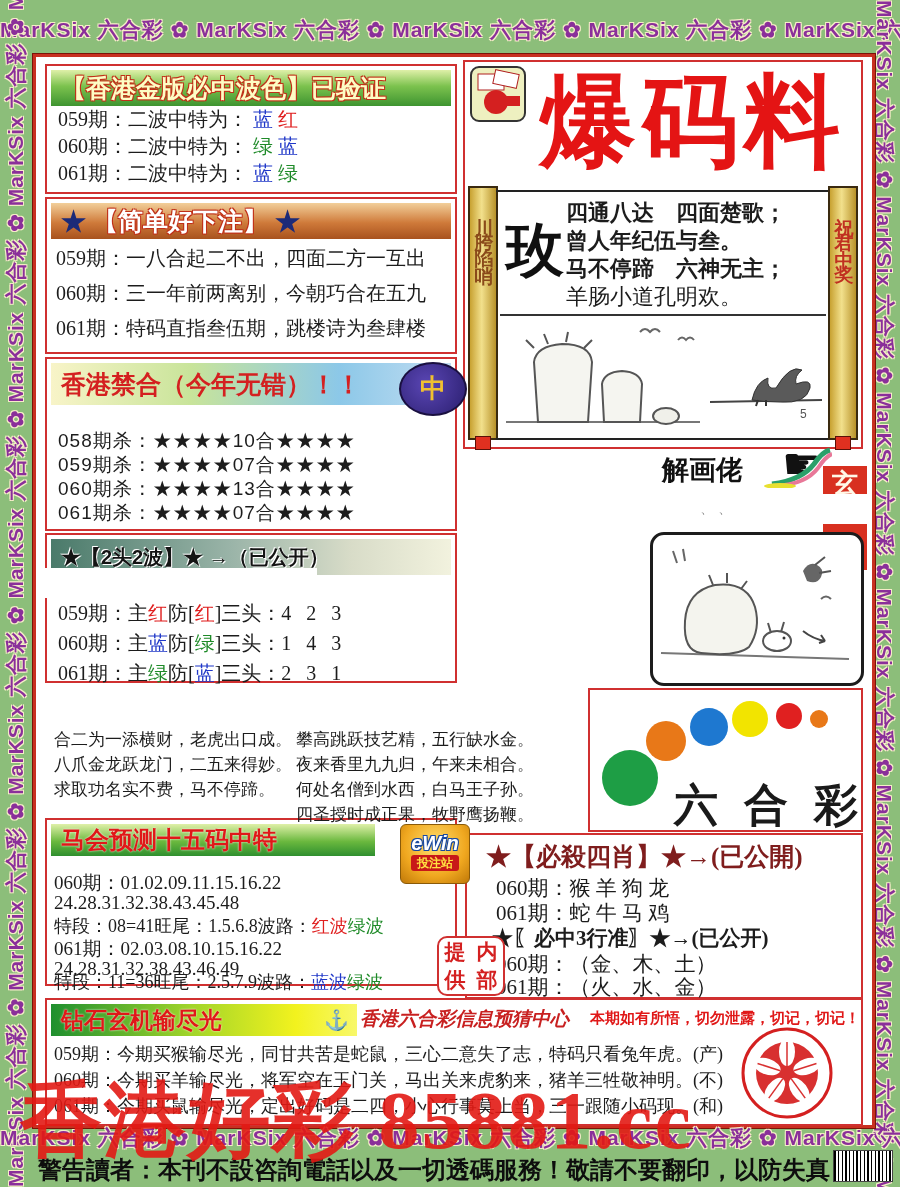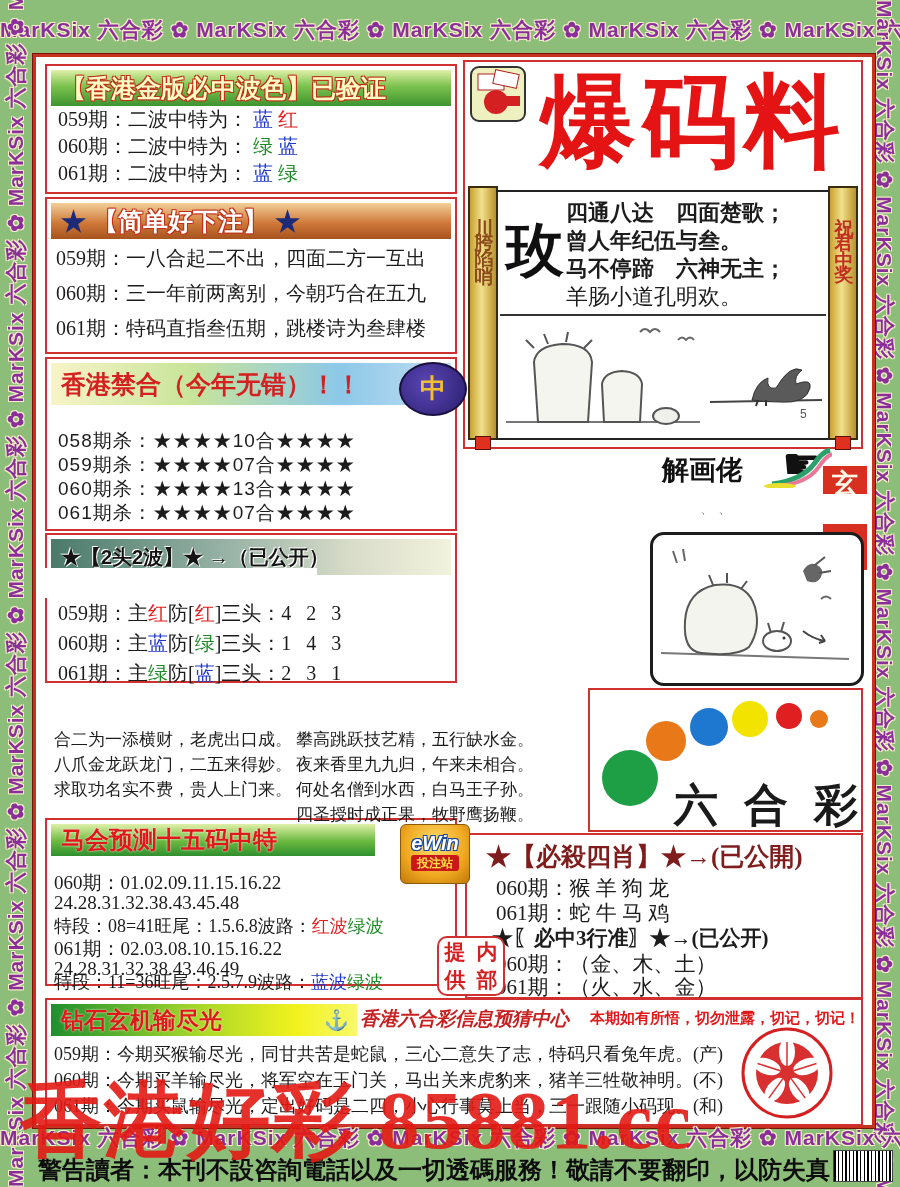--- a/index.html
+++ b/index.html
@@ -118,21 +118,21 @@
   </div>
   <div class="row serif" style="left:58px;top:630px;font-size:20px;">
     <span>060期：主</span><span class="w-blue">蓝</span><span>防[</span><span class="w-green">绿</span><span>]三头：</span><span style="letter-spacing:5px;">1 4 3</span>
   </div>
   <div class="row serif" style="left:58px;top:660px;font-size:20px;">
     <span>061期：主</span><span class="w-green">绿</span><span>防[</span><span class="w-blue">蓝</span><span>]三头：</span><span style="letter-spacing:5px;">2 3 1</span>
   </div>
 
   <div class="row serif" style="left:54px;top:728px;font-size:17px;">合二为一添横财，老虎出口成。</div>
   <div class="row serif" style="left:54px;top:753px;font-size:17px;">八爪金龙跃龙门，二五来得妙。</div>
-  <div class="row serif" style="left:54px;top:778px;font-size:17px;">求取功名实不费，贵人上门来。</div>
+  <div class="row serif" style="left:54px;top:778px;font-size:17px;">求取功名实不费，马不停蹄。</div>
   <div class="row serif" style="left:70px;top:803px;font-size:17px;margin-top:36px;">一二二六取一个，孤身又只影。</div>
   <div class="row serif" style="left:296px;top:728px;font-size:17px;z-index:3;">攀高跳跃技艺精，五行缺水金。</div>
   <div class="row serif" style="left:296px;top:753px;font-size:17px;z-index:3;">夜来香里九九归，午来未相合。</div>
   <div class="row serif" style="left:296px;top:778px;font-size:17px;z-index:3;">何处名僧到水西，白马王子孙。</div>
   <div class="row serif" style="left:296px;top:803px;font-size:17px;z-index:3;">四圣授时成正果，牧野鹰扬鞭。</div>
 
   <div class="bx" style="left:45px;top:818px;width:408px;height:164px;">
     <div class="hd hdg" style="height:32px;line-height:32px;right:80px;">马会预测十五码中特</div>
     <div class="ewin">
       <span class="e1">eWin</span>

